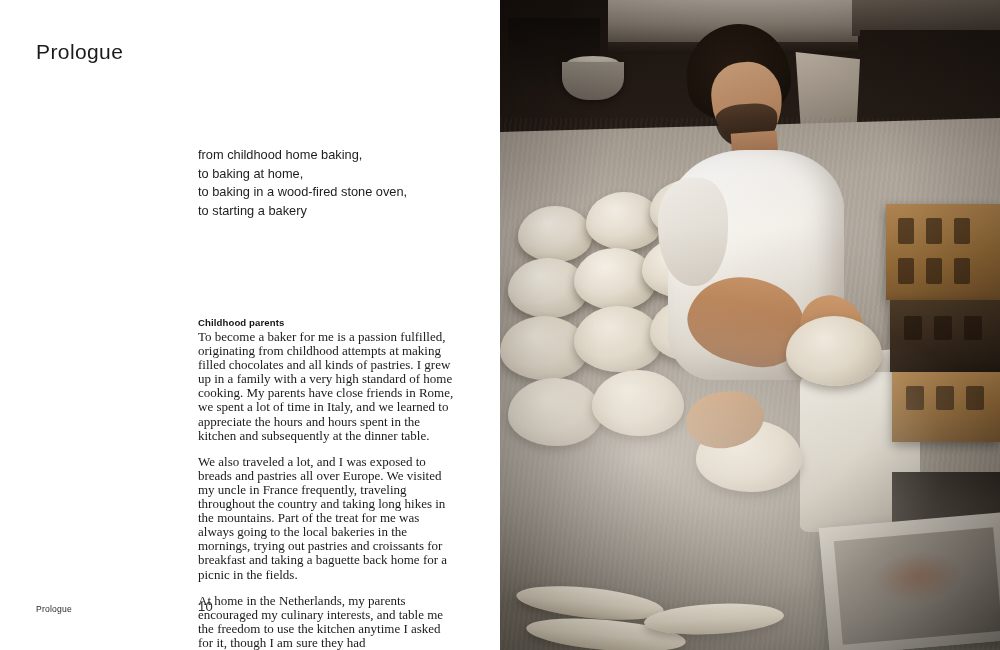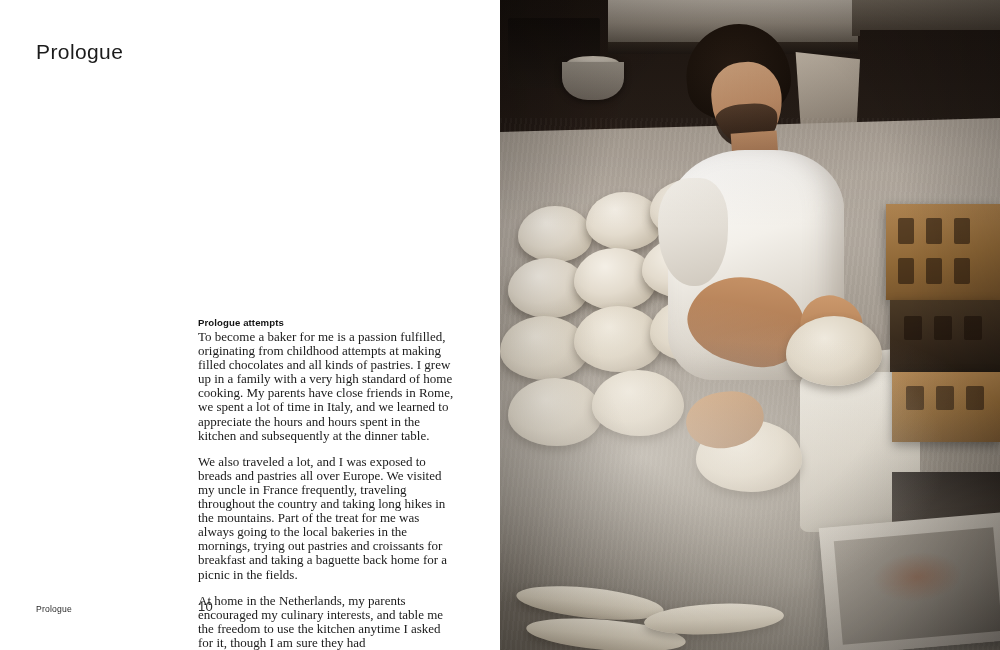--- a/index.html
+++ b/index.html
@@ -318,23 +318,29 @@
 </style>
 </head>
 <body>
 
 <div class="page">
 
   <div class="left-page">
 
     <div class="chapter-title">Prologue</div>
 
+    <div class="epigraph">
+      <div>from childhood home baking,</div>
+      <div>to baking at home,</div>
+      <div>to baking in a wood-fired stone oven,</div>
+      <div>to starting a bakery</div>
+    </div>
 
     <div class="body-block">
-      <div class="body-heading">Prologue attempts</div>
+      <div class="body-heading">Childhood parents</div>
       <p class="body-para">To become a baker for me is a passion fulfilled, originating from childhood attempts at making filled chocolates and all kinds of pastries. I grew up in a family with a very high standard of home cooking. My parents have close friends in Rome, we spent a lot of time in Italy, and we learned to appreciate the hours and hours spent in the kitchen and subsequently at the dinner table.</p>
       <p class="body-para">We also traveled a lot, and I was exposed to breads and pastries all over Europe. We visited my uncle in France frequently, traveling throughout the country and taking long hikes in the mountains. Part of the treat for me was always going to the local bakeries in the mornings, trying out pastries and croissants for breakfast and taking a baguette back home for a picnic in the fields.</p>
       <p class="body-para">At home in the Netherlands, my parents encouraged my culinary interests, and table me the freedom to use the kitchen anytime I asked for it, though I am sure they had</p>
     </div>
 
     <div class="footer">Prologue</div>
     <div class="folio">10</div>
   </div>
 
   <div class="right-page">

